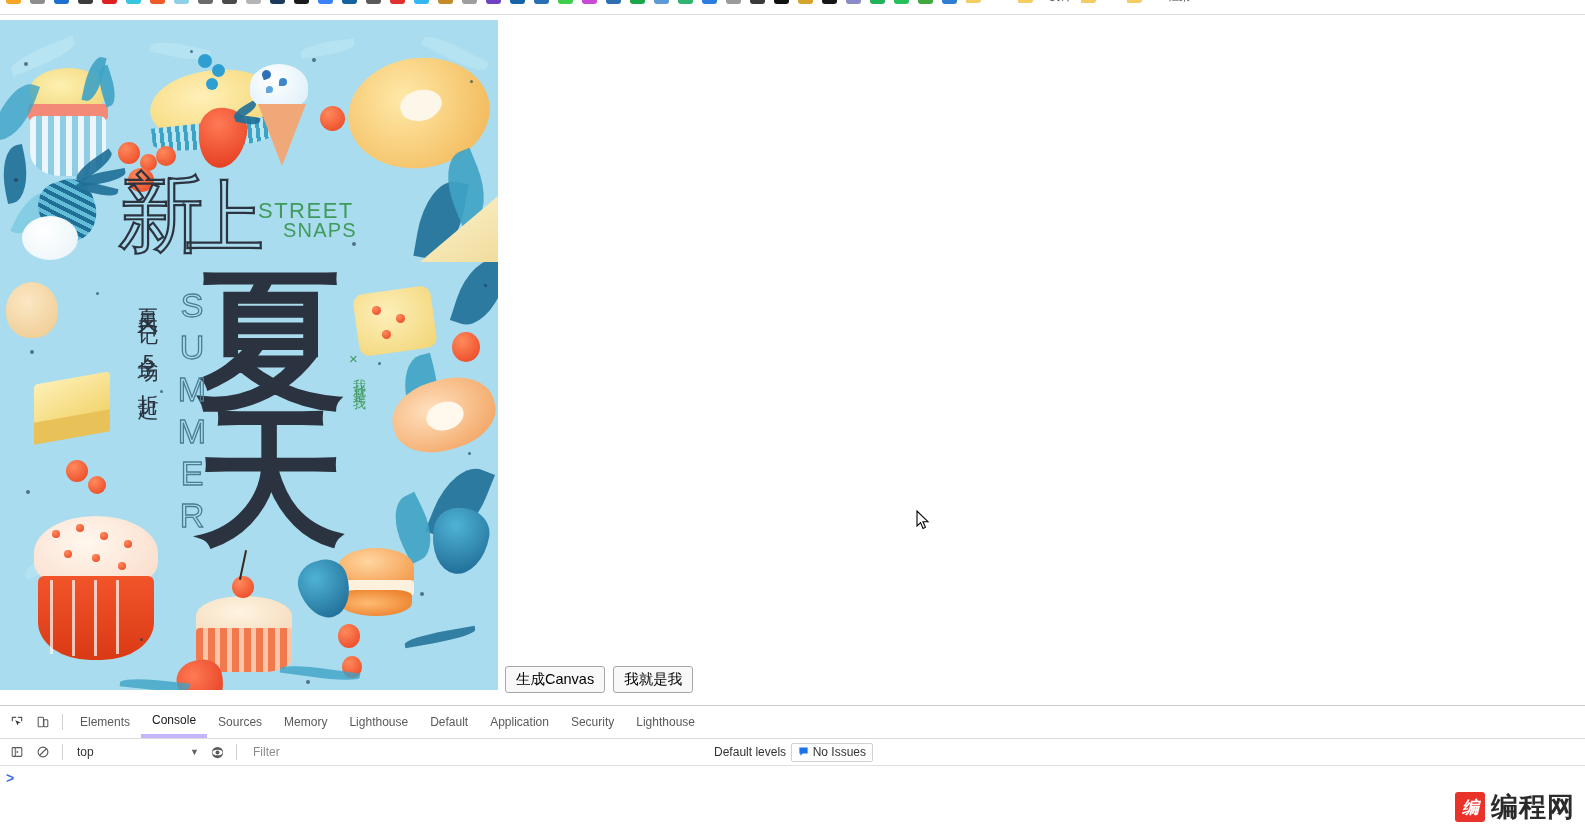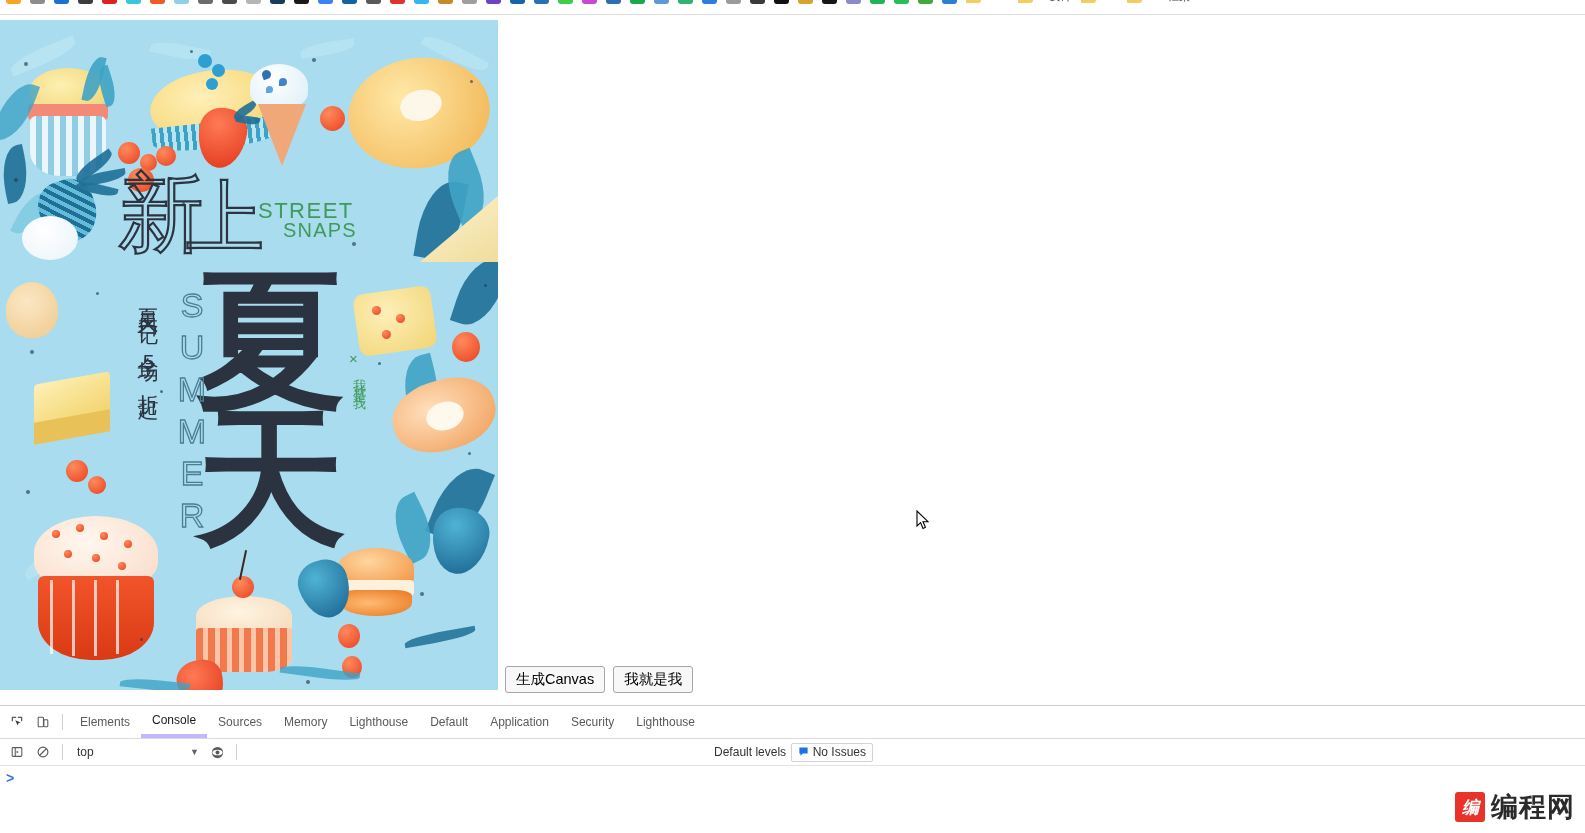--- a/index.html
+++ b/index.html
@@ -664,20 +664,23 @@
       <span class="ctx-caret">▼</span>
     </div>
     <div class="dt-iconbtn">
       <svg width="15" height="15" viewBox="0 0 16 16">
         <circle cx="8" cy="8" r="6" fill="#5a5a5a"></circle>
         <ellipse cx="8" cy="8" rx="5.4" ry="3" fill="#fff"></ellipse>
         <circle cx="8" cy="8" r="2.1" fill="#5a5a5a"></circle>
       </svg>
     </div>
     <div class="dt-sep"></div>
+    <div class="filter-box">
+      <span>Filter</span>
+    </div>
     <div class="levels">
       <span>Default levels</span>
       <span class="ctx-caret">▼</span>
     </div>
     <div class="issues">
       <svg width="11" height="11" viewBox="0 0 16 16">
         <path d="M2 2h12v9H7l-3.5 3V11H2z" fill="#1a73e8"></path>
       </svg>
       <span>No Issues</span>
     </div>

